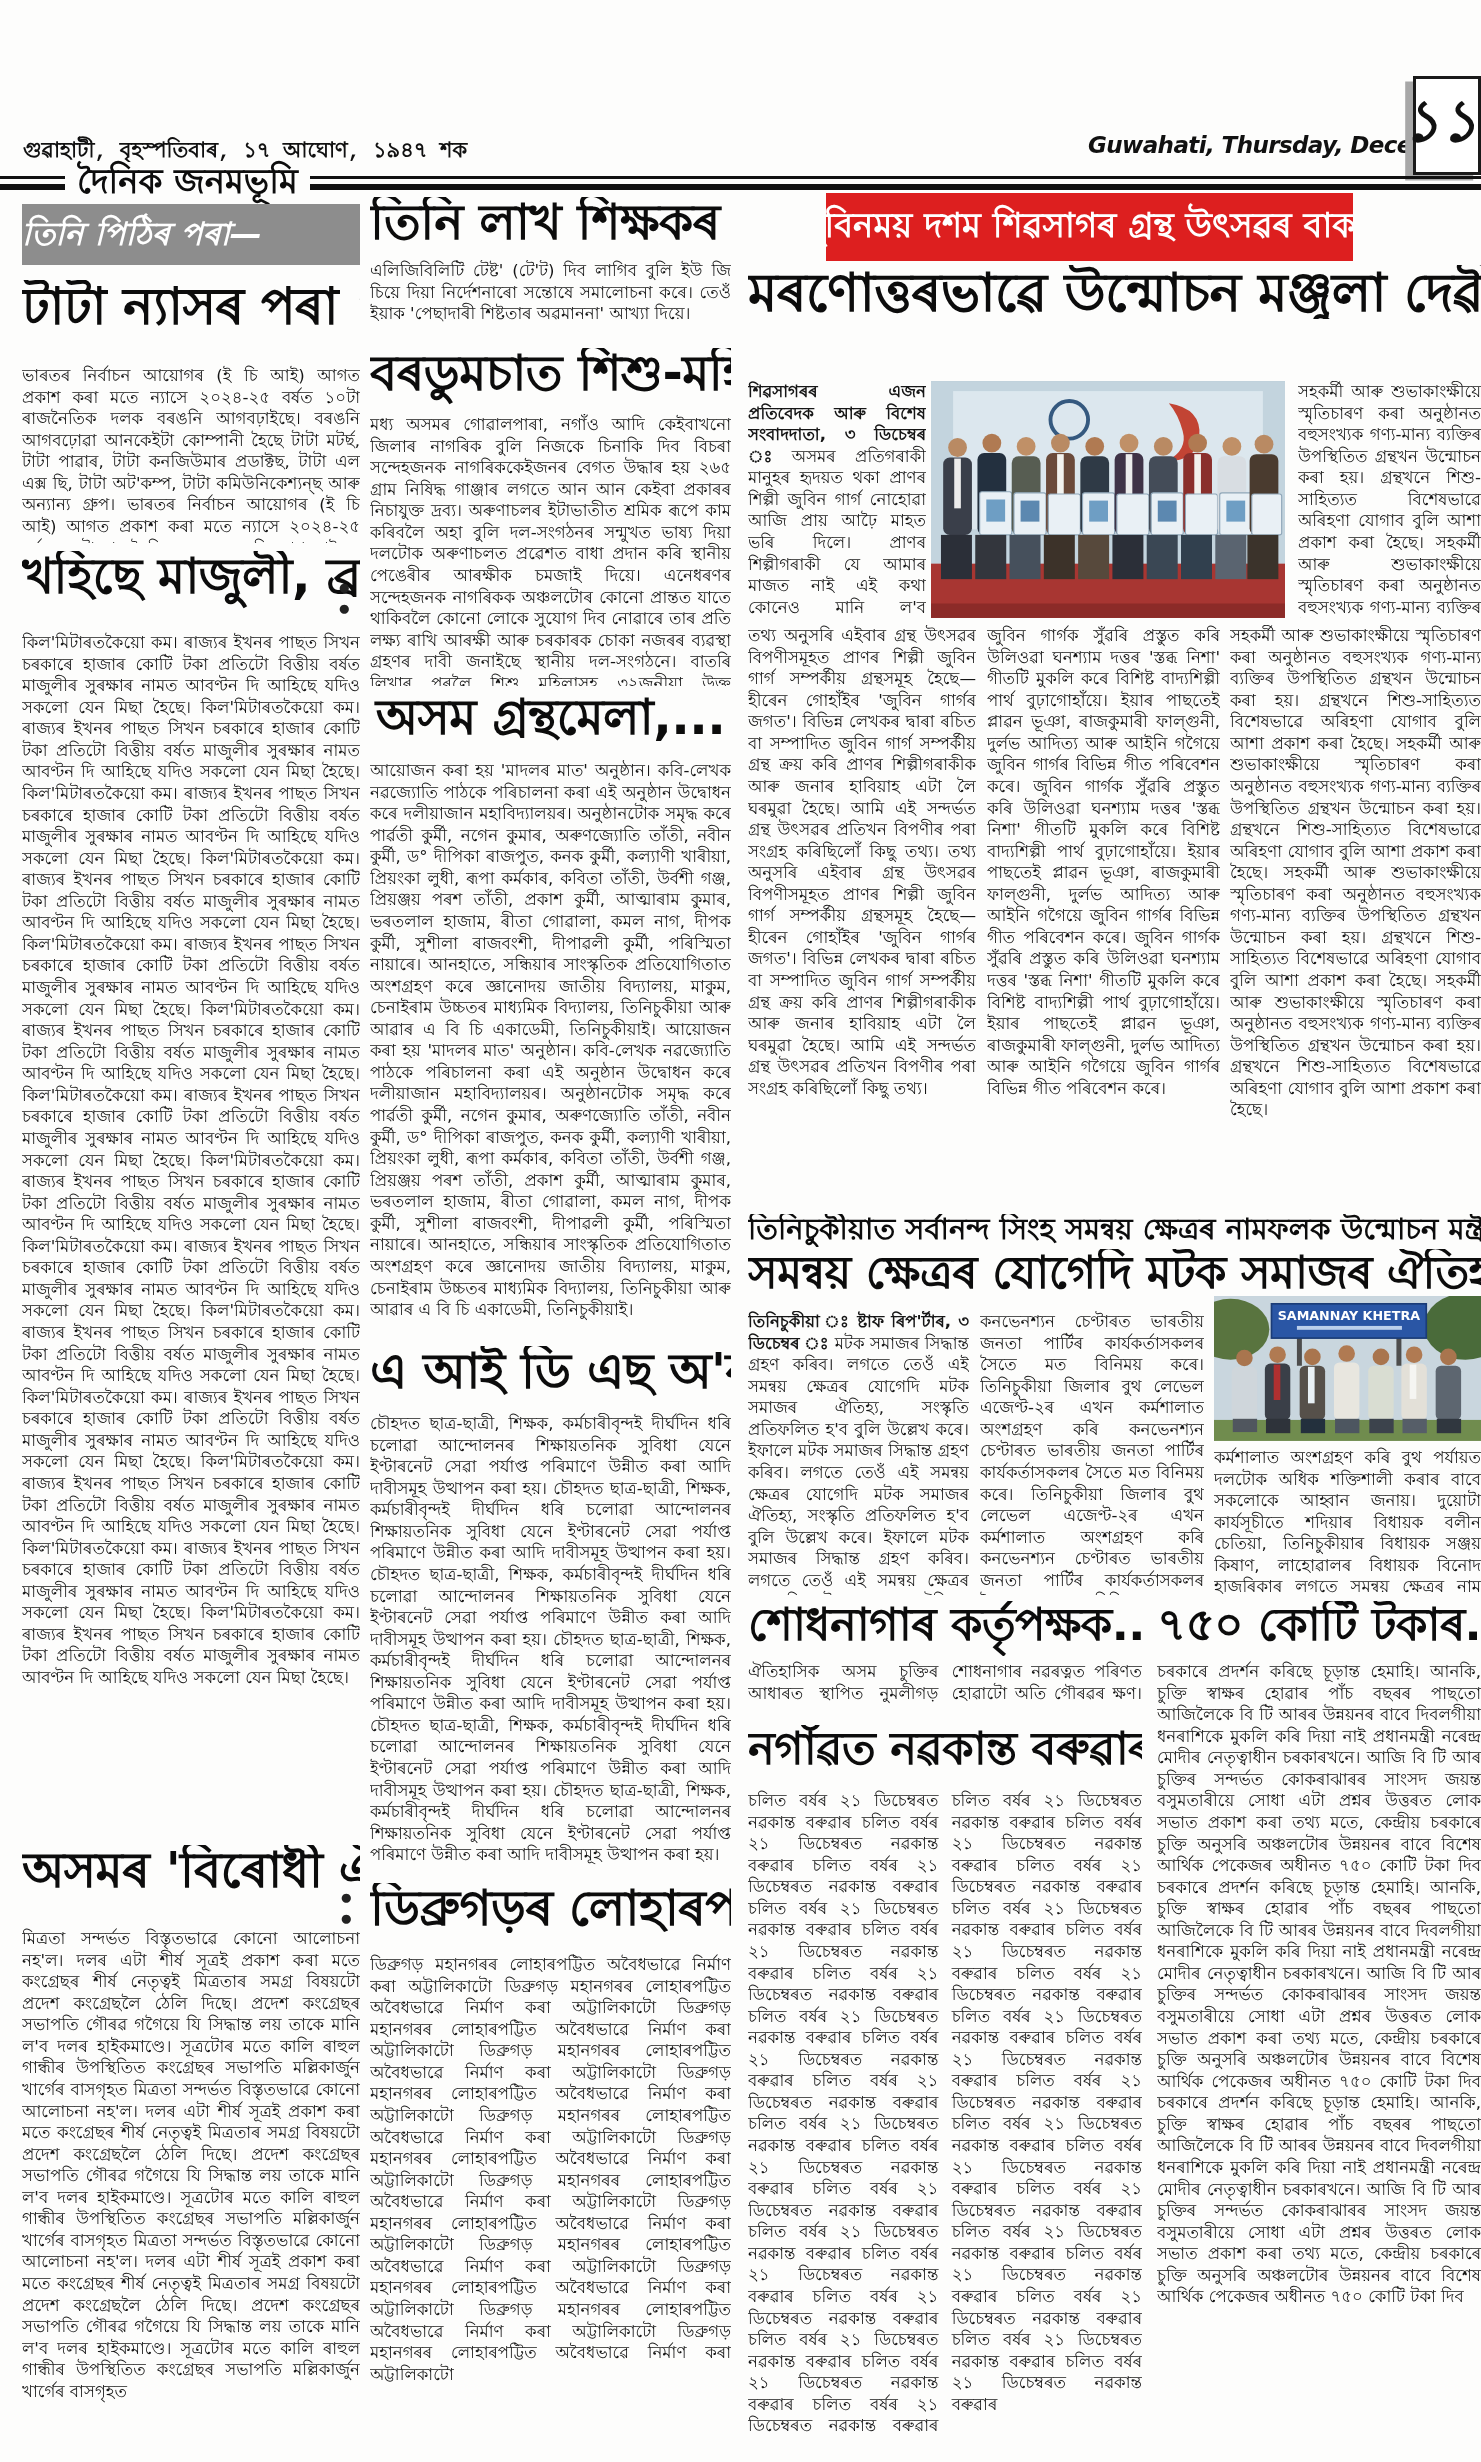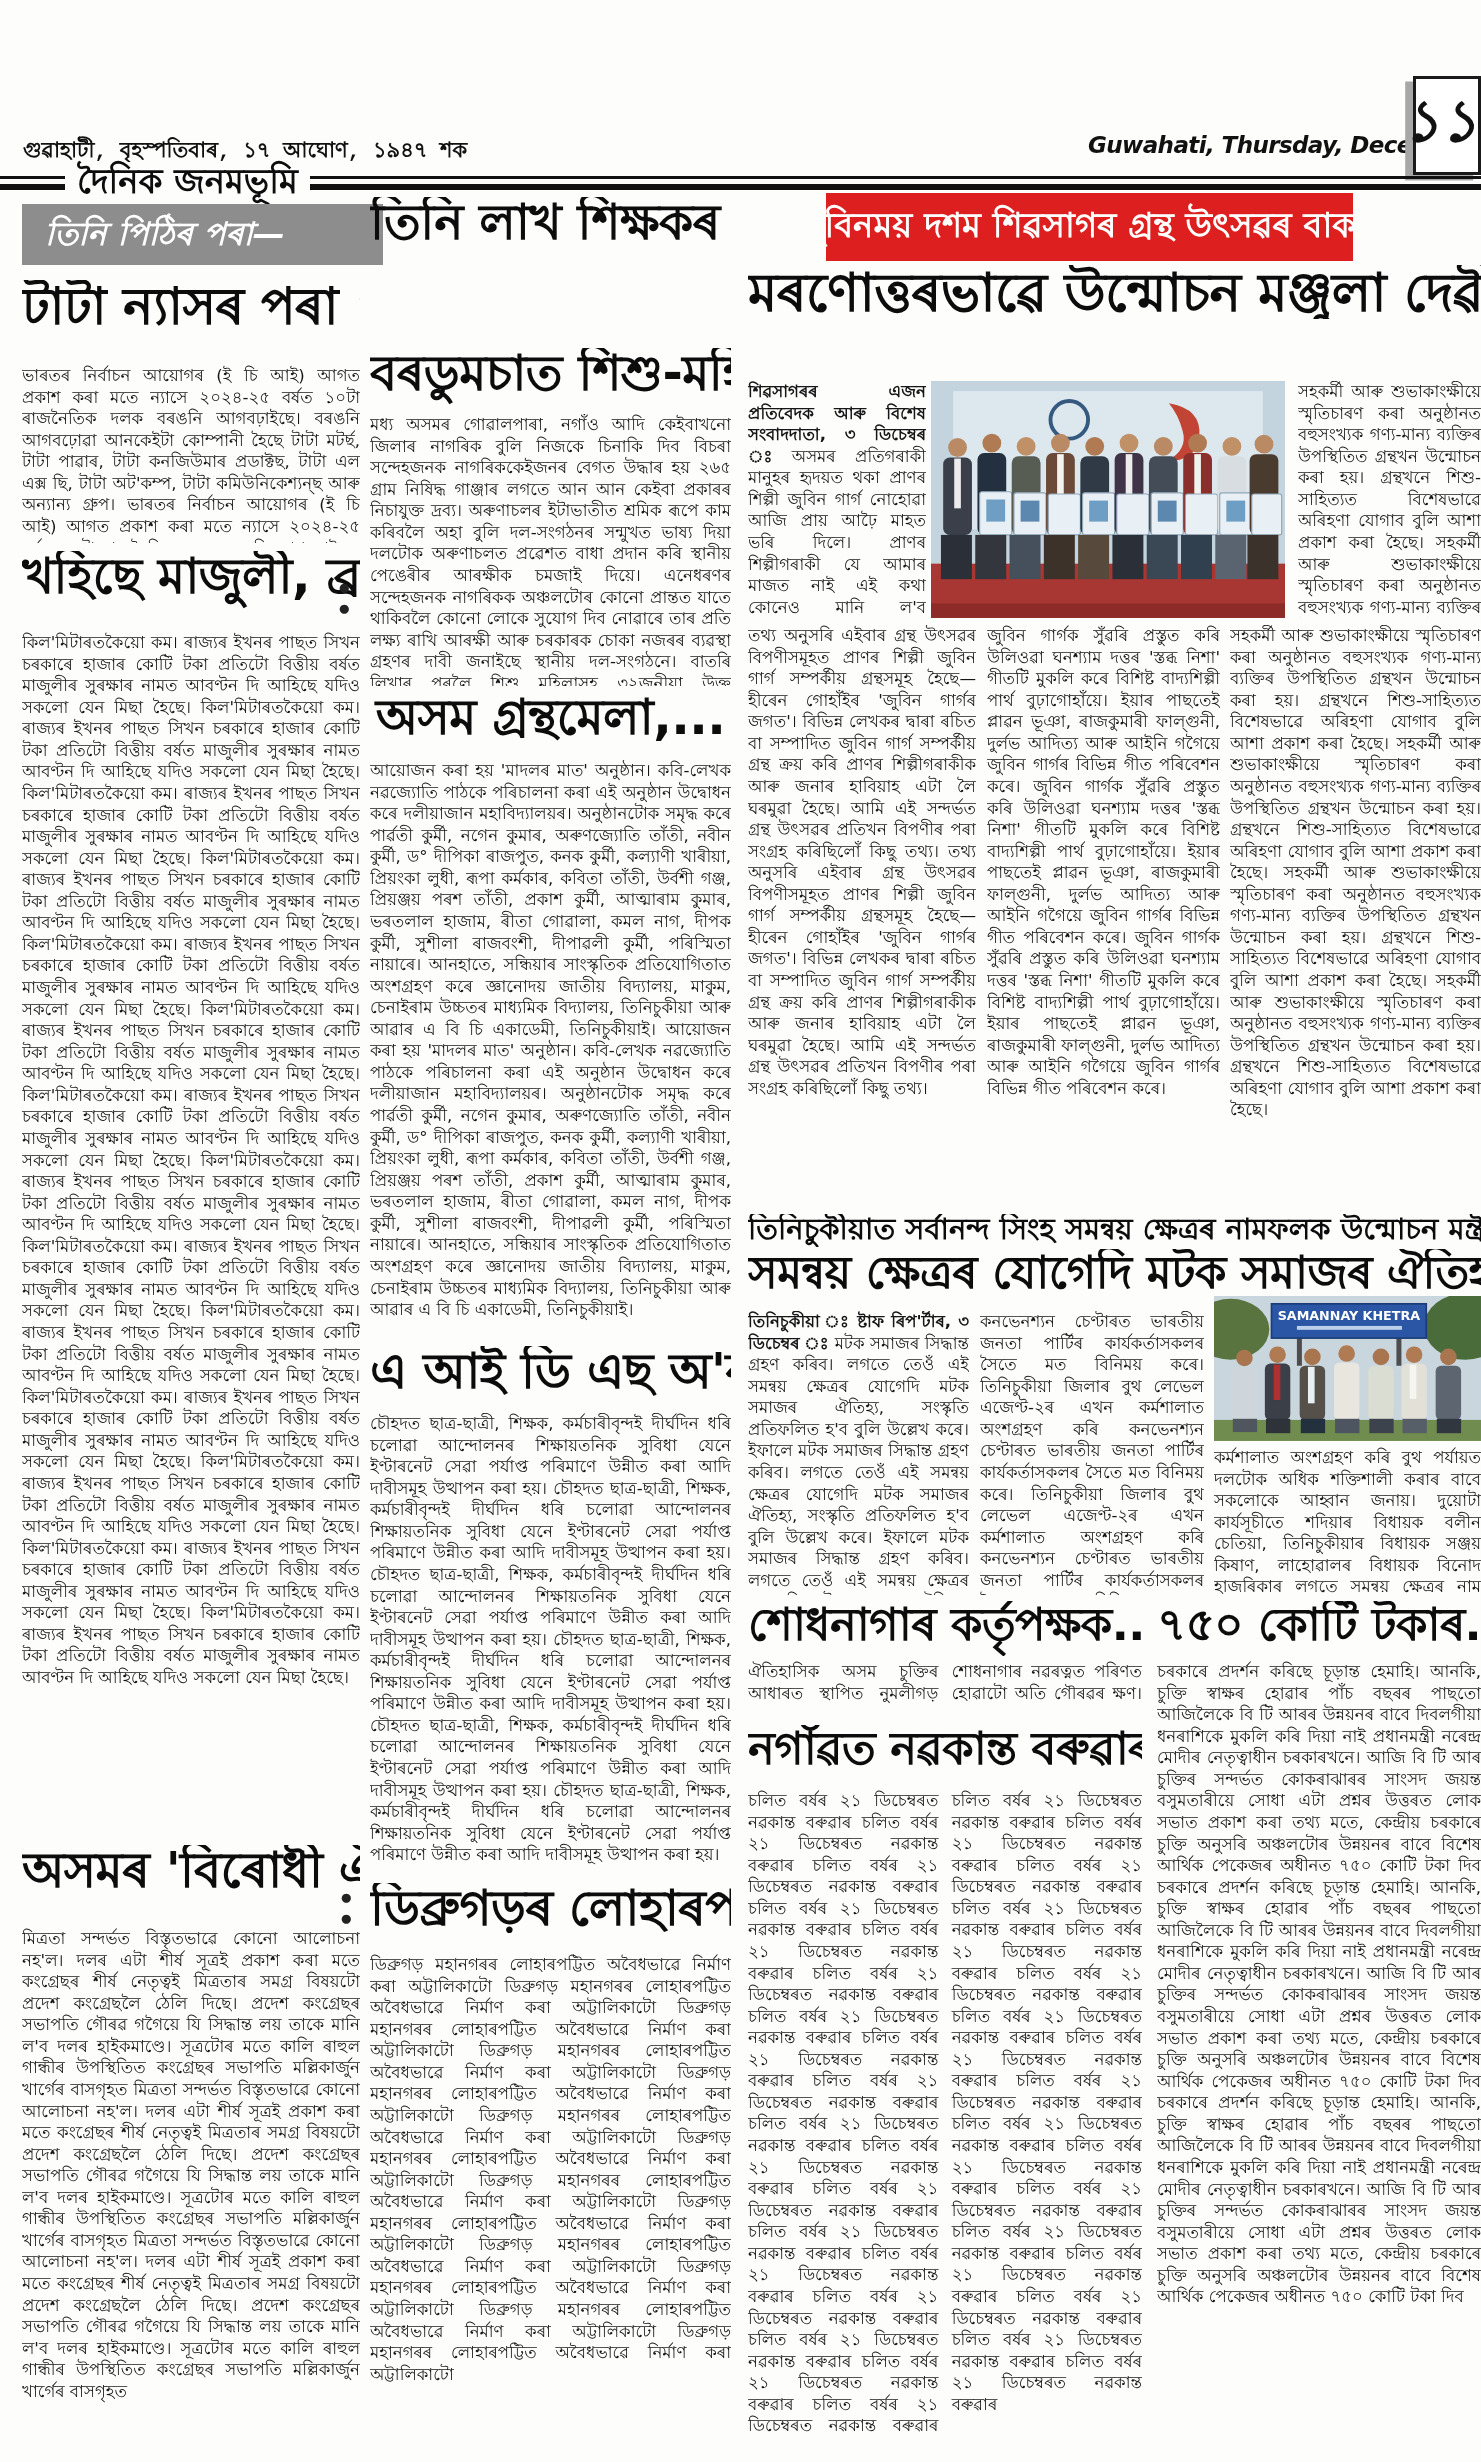--- a/index.html
+++ b/index.html
@@ -19,21 +19,21 @@
     letter-spacing:-0.6px;overflow:hidden;white-space:nowrap;
   }
   .rule{background:#111;}
   .masthead{
     background:#fdfdfc;font-weight:800;font-size:34px;line-height:39px;
     padding:0 12px;color:#0d0d0d;text-shadow:1.1px 1.1px 0 #fff,-1.1px -1.1px 0 #fff;
     white-space:nowrap;
   }
   .gray-panel{
     background:#8d8d8d;color:#fff;font-style:italic;font-weight:700;
-    font-size:32px;line-height:61px;padding-left:23px;white-space:nowrap;
+    font-size:32px;line-height:61px;white-space:nowrap;
   }
   .red-banner{
     background:#dd1f1f;color:#fff;font-weight:800;font-size:34px;
     text-align:center;display:flex;align-items:center;justify-content:center;
     white-space:nowrap;overflow:hidden;
   }
   .kicker2{
     font-weight:800;font-size:29px;text-align:center;line-height:1.1;
     white-space:nowrap;overflow:hidden;color:#0c0c0c;
   }
@@ -72,20 +72,21 @@
   <div class="abs h-cont" style="left:22px;top:551px;width:338px;height:75px;font-size:49px;">খহিছে মাজুলী, ব্ৰহ্মপুত্ৰত...</div>
   <div class="abs body-txt" style="left:22px;top:632px;width:338px;height:1206px;">কিল'মিটাৰতকৈয়ো কম। ৰাজ্যৰ ইখনৰ পাছত সিখন চৰকাৰে হাজাৰ কোটি টকা প্ৰতিটো বিত্তীয় বৰ্ষত মাজুলীৰ সুৰক্ষাৰ নামত আবণ্টন দি আহিছে যদিও সকলো যেন মিছা হৈছে। কিল'মিটাৰতকৈয়ো কম। ৰাজ্যৰ ইখনৰ পাছত সিখন চৰকাৰে হাজাৰ কোটি টকা প্ৰতিটো বিত্তীয় বৰ্ষত মাজুলীৰ সুৰক্ষাৰ নামত আবণ্টন দি আহিছে যদিও সকলো যেন মিছা হৈছে। কিল'মিটাৰতকৈয়ো কম। ৰাজ্যৰ ইখনৰ পাছত সিখন চৰকাৰে হাজাৰ কোটি টকা প্ৰতিটো বিত্তীয় বৰ্ষত মাজুলীৰ সুৰক্ষাৰ নামত আবণ্টন দি আহিছে যদিও সকলো যেন মিছা হৈছে। কিল'মিটাৰতকৈয়ো কম। ৰাজ্যৰ ইখনৰ পাছত সিখন চৰকাৰে হাজাৰ কোটি টকা প্ৰতিটো বিত্তীয় বৰ্ষত মাজুলীৰ সুৰক্ষাৰ নামত আবণ্টন দি আহিছে যদিও সকলো যেন মিছা হৈছে। কিল'মিটাৰতকৈয়ো কম। ৰাজ্যৰ ইখনৰ পাছত সিখন চৰকাৰে হাজাৰ কোটি টকা প্ৰতিটো বিত্তীয় বৰ্ষত মাজুলীৰ সুৰক্ষাৰ নামত আবণ্টন দি আহিছে যদিও সকলো যেন মিছা হৈছে। কিল'মিটাৰতকৈয়ো কম। ৰাজ্যৰ ইখনৰ পাছত সিখন চৰকাৰে হাজাৰ কোটি টকা প্ৰতিটো বিত্তীয় বৰ্ষত মাজুলীৰ সুৰক্ষাৰ নামত আবণ্টন দি আহিছে যদিও সকলো যেন মিছা হৈছে। কিল'মিটাৰতকৈয়ো কম। ৰাজ্যৰ ইখনৰ পাছত সিখন চৰকাৰে হাজাৰ কোটি টকা প্ৰতিটো বিত্তীয় বৰ্ষত মাজুলীৰ সুৰক্ষাৰ নামত আবণ্টন দি আহিছে যদিও সকলো যেন মিছা হৈছে। কিল'মিটাৰতকৈয়ো কম। ৰাজ্যৰ ইখনৰ পাছত সিখন চৰকাৰে হাজাৰ কোটি টকা প্ৰতিটো বিত্তীয় বৰ্ষত মাজুলীৰ সুৰক্ষাৰ নামত আবণ্টন দি আহিছে যদিও সকলো যেন মিছা হৈছে। কিল'মিটাৰতকৈয়ো কম। ৰাজ্যৰ ইখনৰ পাছত সিখন চৰকাৰে হাজাৰ কোটি টকা প্ৰতিটো বিত্তীয় বৰ্ষত মাজুলীৰ সুৰক্ষাৰ নামত আবণ্টন দি আহিছে যদিও সকলো যেন মিছা হৈছে। কিল'মিটাৰতকৈয়ো কম। ৰাজ্যৰ ইখনৰ পাছত সিখন চৰকাৰে হাজাৰ কোটি টকা প্ৰতিটো বিত্তীয় বৰ্ষত মাজুলীৰ সুৰক্ষাৰ নামত আবণ্টন দি আহিছে যদিও সকলো যেন মিছা হৈছে। কিল'মিটাৰতকৈয়ো কম। ৰাজ্যৰ ইখনৰ পাছত সিখন চৰকাৰে হাজাৰ কোটি টকা প্ৰতিটো বিত্তীয় বৰ্ষত মাজুলীৰ সুৰক্ষাৰ নামত আবণ্টন দি আহিছে যদিও সকলো যেন মিছা হৈছে। কিল'মিটাৰতকৈয়ো কম। ৰাজ্যৰ ইখনৰ পাছত সিখন চৰকাৰে হাজাৰ কোটি টকা প্ৰতিটো বিত্তীয় বৰ্ষত মাজুলীৰ সুৰক্ষাৰ নামত আবণ্টন দি আহিছে যদিও সকলো যেন মিছা হৈছে। কিল'মিটাৰতকৈয়ো কম। ৰাজ্যৰ ইখনৰ পাছত সিখন চৰকাৰে হাজাৰ কোটি টকা প্ৰতিটো বিত্তীয় বৰ্ষত মাজুলীৰ সুৰক্ষাৰ নামত আবণ্টন দি আহিছে যদিও সকলো যেন মিছা হৈছে। কিল'মিটাৰতকৈয়ো কম। ৰাজ্যৰ ইখনৰ পাছত সিখন চৰকাৰে হাজাৰ কোটি টকা প্ৰতিটো বিত্তীয় বৰ্ষত মাজুলীৰ সুৰক্ষাৰ নামত আবণ্টন দি আহিছে যদিও সকলো যেন মিছা হৈছে।</div>
 
   <div class="abs h-cont" style="left:22px;top:1845px;width:338px;height:76px;font-size:49px;">অসমৰ 'বিৰোধী ঐক্য'ক...</div>
   <div class="abs body-txt" style="left:22px;top:1928px;width:338px;height:511px;">মিত্ৰতা সন্দৰ্ভত বিস্তৃতভাৱে কোনো আলোচনা নহ'ল। দলৰ এটা শীৰ্ষ সূত্ৰই প্ৰকাশ কৰা মতে কংগ্ৰেছৰ শীৰ্ষ নেতৃত্বই মিত্ৰতাৰ সমগ্ৰ বিষয়টো প্ৰদেশ কংগ্ৰেছলৈ ঠেলি দিছে। প্ৰদেশ কংগ্ৰেছৰ সভাপতি গৌৰৱ গগৈয়ে যি সিদ্ধান্ত লয় তাকে মানি ল'ব দলৰ হাইকমাণ্ডে। সূত্ৰটোৰ মতে কালি ৰাহুল গান্ধীৰ উপস্থিতিত কংগ্ৰেছৰ সভাপতি মল্লিকাৰ্জুন খাৰ্গেৰ বাসগৃহত মিত্ৰতা সন্দৰ্ভত বিস্তৃতভাৱে কোনো আলোচনা নহ'ল। দলৰ এটা শীৰ্ষ সূত্ৰই প্ৰকাশ কৰা মতে কংগ্ৰেছৰ শীৰ্ষ নেতৃত্বই মিত্ৰতাৰ সমগ্ৰ বিষয়টো প্ৰদেশ কংগ্ৰেছলৈ ঠেলি দিছে। প্ৰদেশ কংগ্ৰেছৰ সভাপতি গৌৰৱ গগৈয়ে যি সিদ্ধান্ত লয় তাকে মানি ল'ব দলৰ হাইকমাণ্ডে। সূত্ৰটোৰ মতে কালি ৰাহুল গান্ধীৰ উপস্থিতিত কংগ্ৰেছৰ সভাপতি মল্লিকাৰ্জুন খাৰ্গেৰ বাসগৃহত মিত্ৰতা সন্দৰ্ভত বিস্তৃতভাৱে কোনো আলোচনা নহ'ল। দলৰ এটা শীৰ্ষ সূত্ৰই প্ৰকাশ কৰা মতে কংগ্ৰেছৰ শীৰ্ষ নেতৃত্বই মিত্ৰতাৰ সমগ্ৰ বিষয়টো প্ৰদেশ কংগ্ৰেছলৈ ঠেলি দিছে। প্ৰদেশ কংগ্ৰেছৰ সভাপতি গৌৰৱ গগৈয়ে যি সিদ্ধান্ত লয় তাকে মানি ল'ব দলৰ হাইকমাণ্ডে। সূত্ৰটোৰ মতে কালি ৰাহুল গান্ধীৰ উপস্থিতিত কংগ্ৰেছৰ সভাপতি মল্লিকাৰ্জুন খাৰ্গেৰ বাসগৃহত</div>
 
   <div class="abs dots" style="left:352px;top:583px;transform:rotate(90deg);transform-origin:left top;">● ●</div>
   <div class="abs dots" style="left:354px;top:1893px;transform:rotate(90deg);transform-origin:left top;">● ●</div>
 
   <div class="abs h-cont" style="left:370px;top:197px;width:361px;height:60px;font-size:49px;">তিনি লাখ শিক্ষকৰ পদ...</div>
+  <div class="abs body-txt" style="left:370px;top:260px;width:361px;height:83px;">এলিজিবিলিটি টেষ্ট' (টে'ট) দিব লাগিব বুলি ইউ জি চিয়ে দিয়া নিৰ্দেশনাৰো সন্তোষে সমালোচনা কৰে। তেওঁ ইয়াক 'পেছাদাৰী শিষ্টতাৰ অৱমাননা' আখ্যা দিয়ে।</div>
 
   <div class="abs h-cont" style="left:370px;top:348px;width:361px;height:62px;font-size:49px;">বৰডুমচাত শিশু-মহিলাসহ...</div>
   <div class="abs body-txt" style="left:370px;top:414px;width:361px;height:272px;">মধ্য অসমৰ গোৱালপাৰা, নগাঁও আদি কেইবাখনো জিলাৰ নাগৰিক বুলি নিজকে চিনাকি দিব বিচৰা সন্দেহজনক নাগৰিককেইজনৰ বেগত উদ্ধাৰ হয় ২৬৫ গ্ৰাম নিষিদ্ধ গাঞ্জাৰ লগতে আন আন কেইবা প্ৰকাৰৰ নিচাযুক্ত দ্ৰব্য। অৰুণাচলৰ ইটাভাতীত শ্ৰমিক ৰূপে কাম কৰিবলৈ অহা বুলি দল-সংগঠনৰ সন্মুখত ভাষ্য দিয়া দলটোক অৰুণাচলত প্ৰৱেশত বাধা প্ৰদান কৰি স্থানীয় পেঙেৰীৰ আৰক্ষীক চমজাই দিয়ে। এনেধৰণৰ সন্দেহজনক নাগৰিকক অঞ্চলটোৰ কোনো প্ৰান্তত যাতে থাকিবলৈ কোনো লোকে সুযোগ দিব নোৱাৰে তাৰ প্ৰতি লক্ষ্য ৰাখি আৰক্ষী আৰু চৰকাৰক চোকা নজৰৰ ব্যৱস্থা গ্ৰহণৰ দাবী জনাইছে স্থানীয় দল-সংগঠনে। বাতৰি লিখাৰ পৰলৈ শিশু মহিলাসহ ৩২জনীয়া উক্ত সন্দেহজনক লোকৰ দলটোক অধিক তথ্যৰ বাবে পেঙেৰী আৰক্ষীয়ে সোধা-পোছা অব্যাহত ৰাখিছে।</div>
 
   <div class="abs h-cont" style="left:370px;top:692px;width:361px;height:62px;font-size:49px;">অসম গ্ৰন্থমেলা,...</div>
   <div class="abs body-txt" style="left:370px;top:760px;width:361px;height:580px;">আয়োজন কৰা হয় 'মাদলৰ মাত' অনুষ্ঠান। কবি-লেখক নৱজ্যোতি পাঠকে পৰিচালনা কৰা এই অনুষ্ঠান উদ্বোধন কৰে দলীয়াজান মহাবিদ্যালয়ৰ। অনুষ্ঠানটোক সমৃদ্ধ কৰে পাৰ্ৱতী কুৰ্মী, নগেন কুমাৰ, অৰুণজ্যোতি তাঁতী, নবীন কুৰ্মী, ড° দীপিকা ৰাজপুত, কনক কুৰ্মী, কল্যাণী খাৰীয়া, প্ৰিয়ংকা লুধী, ৰূপা কৰ্মকাৰ, কবিতা তাঁতী, উৰ্বশী গঞ্জ, প্ৰিয়ঞ্জয় পৰশ তাঁতী, প্ৰকাশ কুৰ্মী, আত্মাৰাম কুমাৰ, ভৰতলাল হাজাম, ৰীতা গোৱালা, কমল নাগ, দীপক কুৰ্মী, সুশীলা ৰাজবংশী, দীপাৱলী কুৰ্মী, পৰিস্মিতা নায়াৰে। আনহাতে, সন্ধিয়াৰ সাংস্কৃতিক প্ৰতিযোগিতাত অংশগ্ৰহণ কৰে জ্ঞানোদয় জাতীয় বিদ্যালয়, মাকুম, চেনাইৰাম উচ্চতৰ মাধ্যমিক বিদ্যালয়, তিনিচুকীয়া আৰু আৱাৰ এ বি চি একাডেমী, তিনিচুকীয়াই। আয়োজন কৰা হয় 'মাদলৰ মাত' অনুষ্ঠান। কবি-লেখক নৱজ্যোতি পাঠকে পৰিচালনা কৰা এই অনুষ্ঠান উদ্বোধন কৰে দলীয়াজান মহাবিদ্যালয়ৰ। অনুষ্ঠানটোক সমৃদ্ধ কৰে পাৰ্ৱতী কুৰ্মী, নগেন কুমাৰ, অৰুণজ্যোতি তাঁতী, নবীন কুৰ্মী, ড° দীপিকা ৰাজপুত, কনক কুৰ্মী, কল্যাণী খাৰীয়া, প্ৰিয়ংকা লুধী, ৰূপা কৰ্মকাৰ, কবিতা তাঁতী, উৰ্বশী গঞ্জ, প্ৰিয়ঞ্জয় পৰশ তাঁতী, প্ৰকাশ কুৰ্মী, আত্মাৰাম কুমাৰ, ভৰতলাল হাজাম, ৰীতা গোৱালা, কমল নাগ, দীপক কুৰ্মী, সুশীলা ৰাজবংশী, দীপাৱলী কুৰ্মী, পৰিস্মিতা নায়াৰে। আনহাতে, সন্ধিয়াৰ সাংস্কৃতিক প্ৰতিযোগিতাত অংশগ্ৰহণ কৰে জ্ঞানোদয় জাতীয় বিদ্যালয়, মাকুম, চেনাইৰাম উচ্চতৰ মাধ্যমিক বিদ্যালয়, তিনিচুকীয়া আৰু আৱাৰ এ বি চি একাডেমী, তিনিচুকীয়াই।</div>
 
   <div class="abs h-cont" style="left:370px;top:1346px;width:361px;height:61px;font-size:49px;">এ আই ডি এছ অ'ৰ...</div>
   <div class="abs body-txt" style="left:370px;top:1413px;width:361px;height:464px;">চৌহদত ছাত্ৰ-ছাত্ৰী, শিক্ষক, কৰ্মচাৰীবৃন্দই দীৰ্ঘদিন ধৰি চলোৱা আন্দোলনৰ শিক্ষায়তনিক সুবিধা যেনে ইণ্টাৰনেট সেৱা পৰ্যাপ্ত পৰিমাণে উন্নীত কৰা আদি দাবীসমূহ উত্থাপন কৰা হয়। চৌহদত ছাত্ৰ-ছাত্ৰী, শিক্ষক, কৰ্মচাৰীবৃন্দই দীৰ্ঘদিন ধৰি চলোৱা আন্দোলনৰ শিক্ষায়তনিক সুবিধা যেনে ইণ্টাৰনেট সেৱা পৰ্যাপ্ত পৰিমাণে উন্নীত কৰা আদি দাবীসমূহ উত্থাপন কৰা হয়। চৌহদত ছাত্ৰ-ছাত্ৰী, শিক্ষক, কৰ্মচাৰীবৃন্দই দীৰ্ঘদিন ধৰি চলোৱা আন্দোলনৰ শিক্ষায়তনিক সুবিধা যেনে ইণ্টাৰনেট সেৱা পৰ্যাপ্ত পৰিমাণে উন্নীত কৰা আদি দাবীসমূহ উত্থাপন কৰা হয়। চৌহদত ছাত্ৰ-ছাত্ৰী, শিক্ষক, কৰ্মচাৰীবৃন্দই দীৰ্ঘদিন ধৰি চলোৱা আন্দোলনৰ শিক্ষায়তনিক সুবিধা যেনে ইণ্টাৰনেট সেৱা পৰ্যাপ্ত পৰিমাণে উন্নীত কৰা আদি দাবীসমূহ উত্থাপন কৰা হয়। চৌহদত ছাত্ৰ-ছাত্ৰী, শিক্ষক, কৰ্মচাৰীবৃন্দই দীৰ্ঘদিন ধৰি চলোৱা আন্দোলনৰ শিক্ষায়তনিক সুবিধা যেনে ইণ্টাৰনেট সেৱা পৰ্যাপ্ত পৰিমাণে উন্নীত কৰা আদি দাবীসমূহ উত্থাপন কৰা হয়। চৌহদত ছাত্ৰ-ছাত্ৰী, শিক্ষক, কৰ্মচাৰীবৃন্দই দীৰ্ঘদিন ধৰি চলোৱা আন্দোলনৰ শিক্ষায়তনিক সুবিধা যেনে ইণ্টাৰনেট সেৱা পৰ্যাপ্ত পৰিমাণে উন্নীত কৰা আদি দাবীসমূহ উত্থাপন কৰা হয়।</div>
 

